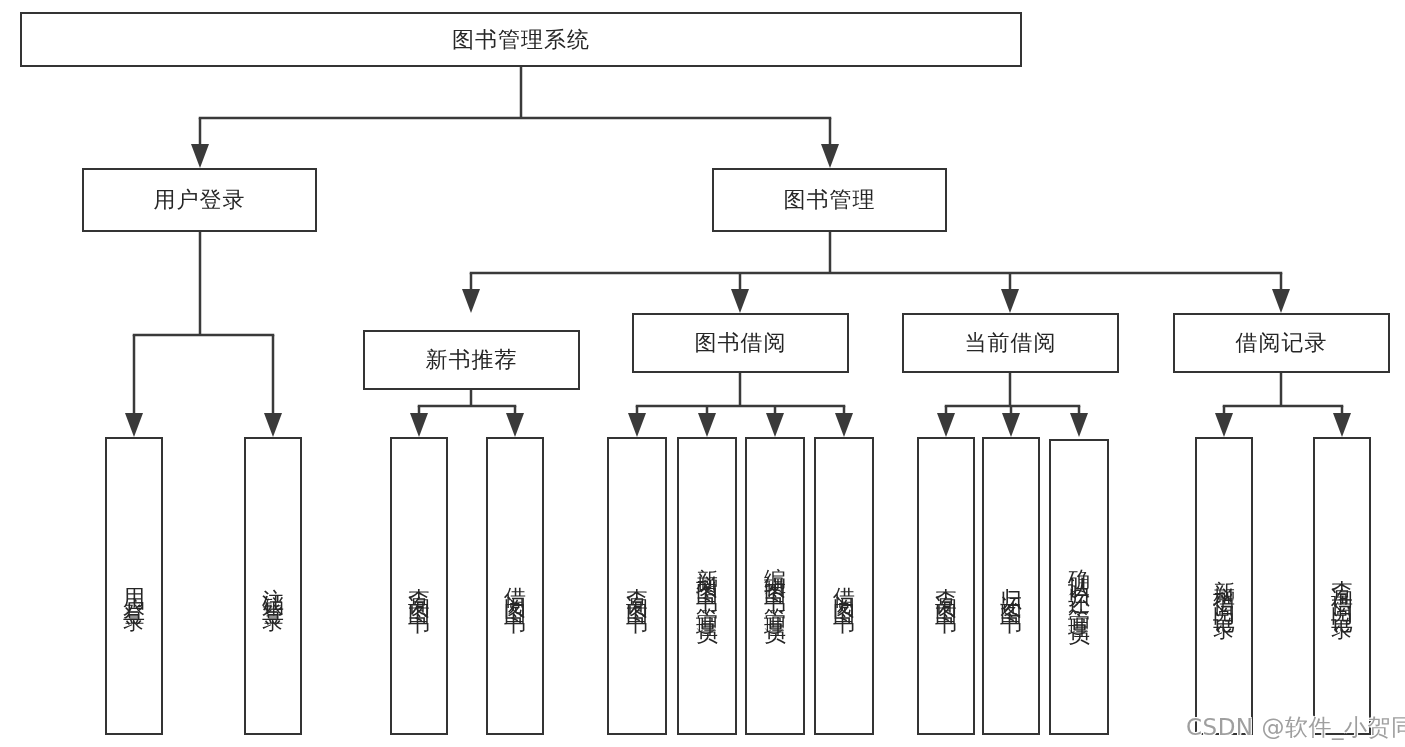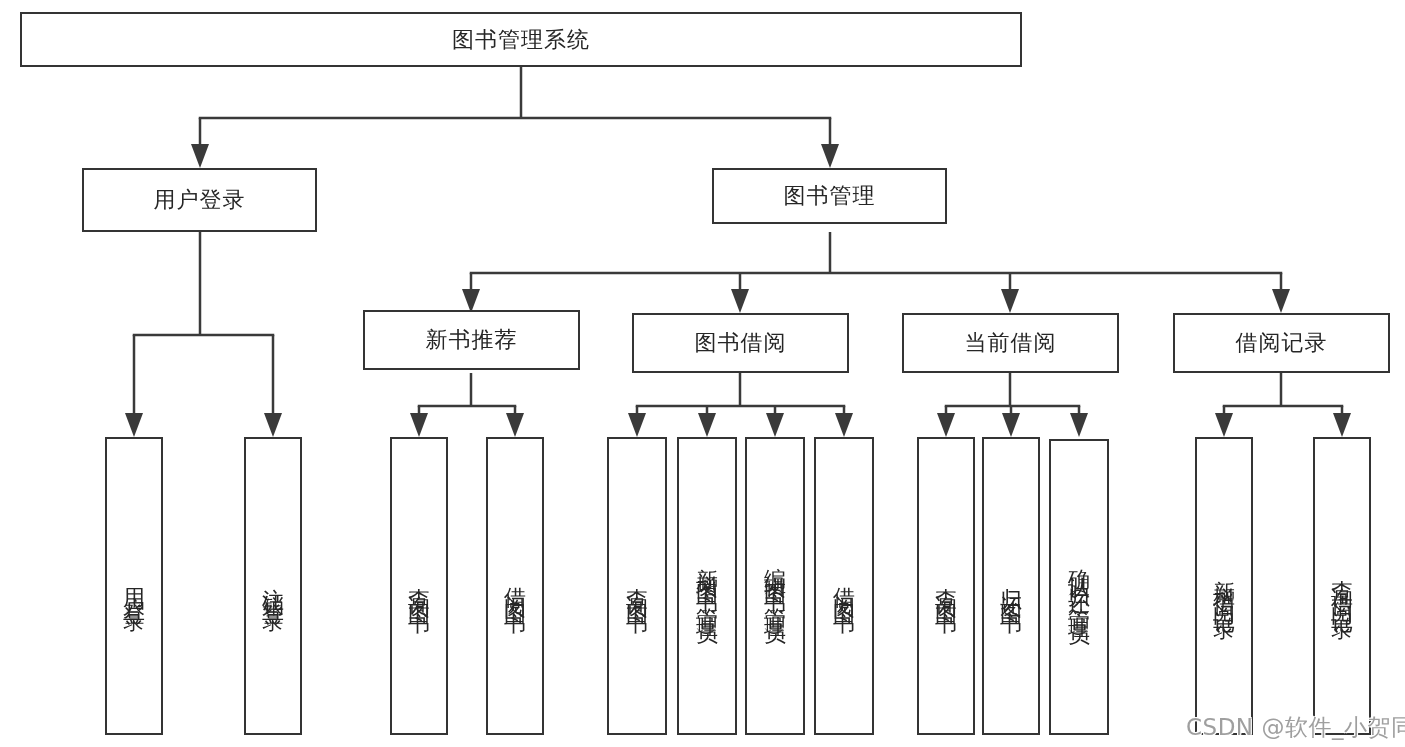--- a/index.html
+++ b/index.html
@@ -106,23 +106,23 @@
       <path d="M1002,413 L1020,413 L1011,437 Z"></path>
       <path d="M1070,413 L1088,413 L1079,437 Z"></path>
       <path d="M1215,413 L1233,413 L1224,437 Z"></path>
       <path d="M1333,413 L1351,413 L1342,437 Z"></path>
     </g>
   </svg>
 
   <div class="box h" style="left:20px; top:12px; width:1002px; height:55px">图书管理系统</div>
 
   <div class="box h" style="left:82px; top:168px; width:235px; height:64px">用户登录</div>
-  <div class="box h" style="left:712px; top:168px; width:235px; height:56px">图书管理</div>
+  <div class="box h" style="left:712px; top:168px; width:235px; height:64px">图书管理</div>
 
-  <div class="box h" style="left:363px; top:310px; width:217px; height:60px">新书推荐</div>
+  <div class="box h" style="left:363px; top:330px; width:217px; height:60px">新书推荐</div>
   <div class="box h" style="left:902px; top:313px; width:217px; height:60px">当前借阅</div>
   <div class="box h" style="left:632px; top:313px; width:217px; height:60px">图书借阅</div>
   <div class="box h" style="left:1173px; top:313px; width:217px; height:60px">借阅记录</div>
 
   <div class="box v" style="left:105px; top:437px; width:58px; height:298px">用户登录</div>
   <div class="box v" style="left:244px; top:437px; width:58px; height:298px">注销登录</div>
 
   <div class="box v" style="left:390px; top:437px; width:58px; height:298px">查询图书</div>
   <div class="box v" style="left:486px; top:437px; width:58px; height:298px">借阅图书</div>
 

